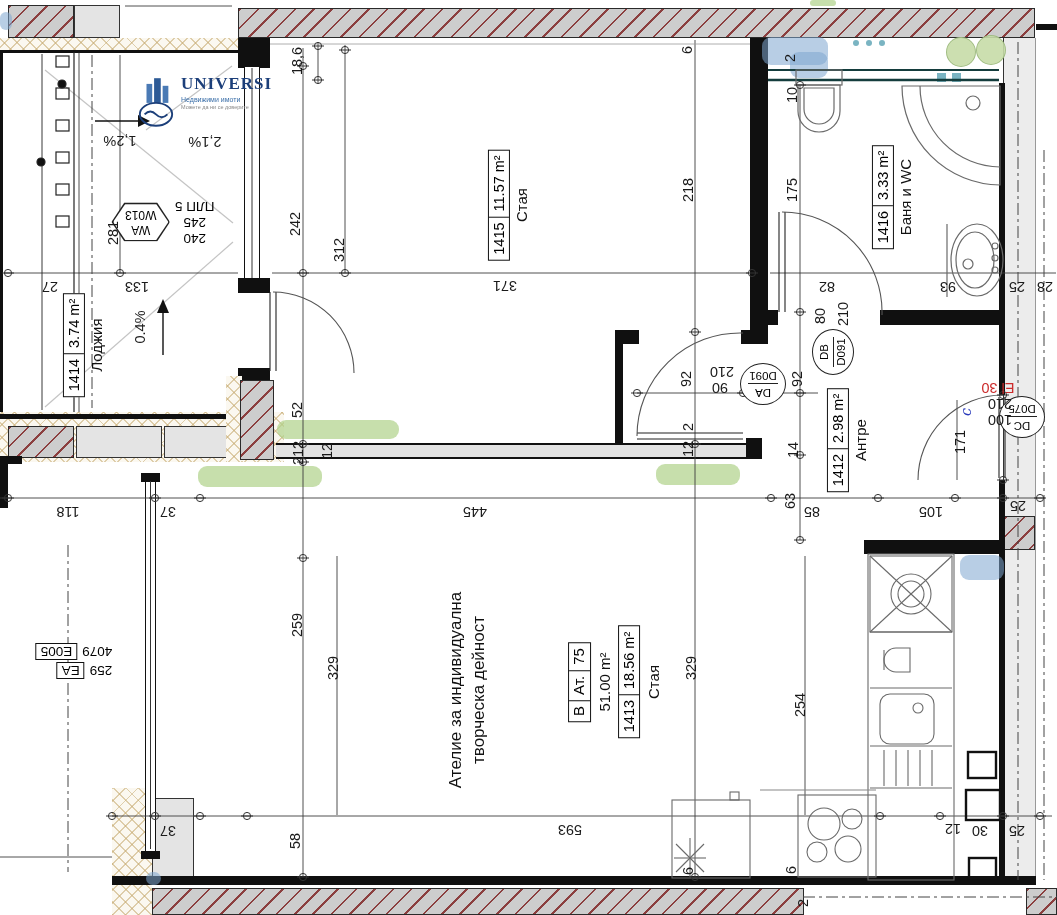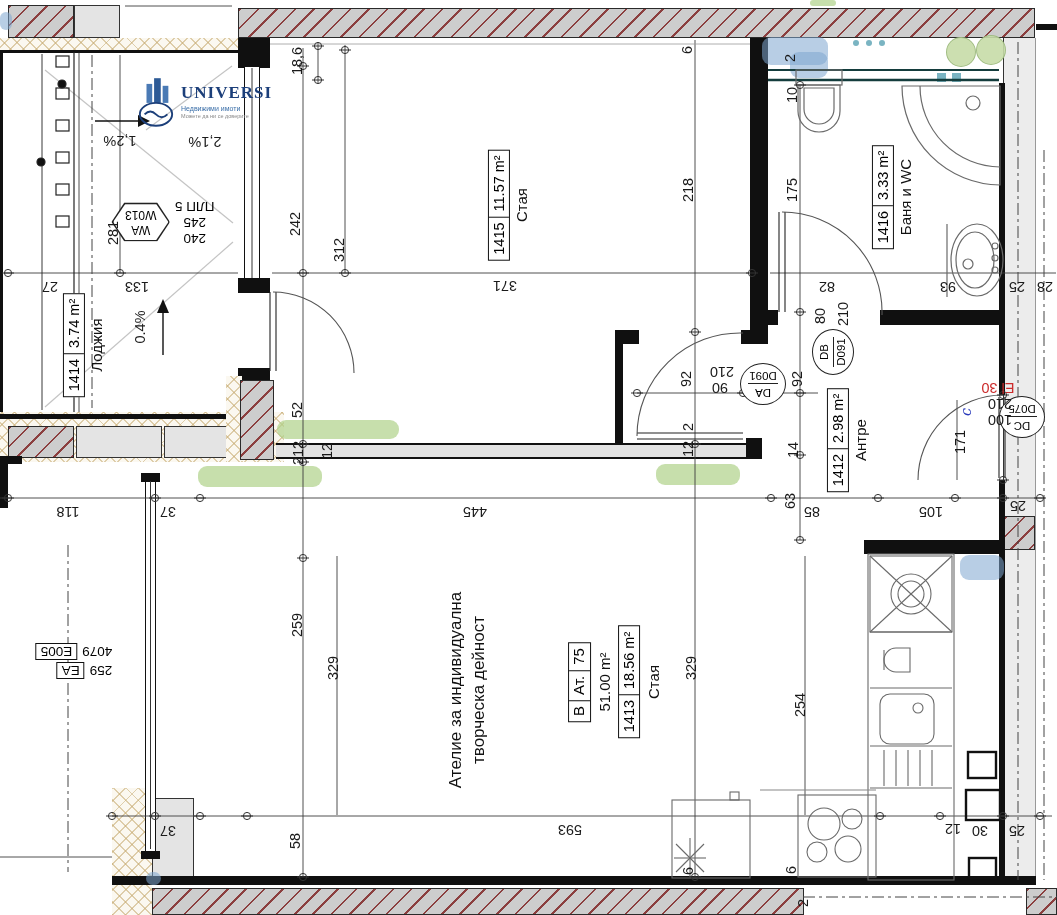--- a/index.html
+++ b/index.html
@@ -33,21 +33,21 @@
         display:flex;flex-direction:column;align-items:center;justify-content:center;font-size:11.5px;line-height:1;}
   .dtag .sep{width:70%;border-top:1.1px solid #222;margin:2px 0;}
   .wa{position:absolute;display:flex;align-items:center;gap:5px;font-size:13.5px;background:rgba(255,255,255,.0);}
   .wa .nums{display:flex;flex-direction:column;align-items:center;line-height:1.2;}
   .hexwrap{clip-path:polygon(22% 0,78% 0,100% 50%,78% 100%,22% 100%,0 50%);background:#222;padding:1.6px;}
   .hex{clip-path:polygon(22% 0,78% 0,100% 50%,78% 100%,22% 100%,0 50%);background:#fff;
        display:flex;flex-direction:column;align-items:center;justify-content:center;padding:3px 12px;font-size:12px;line-height:1.25;}
   .ea{position:absolute;display:flex;flex-direction:column;gap:2px;font-size:13.5px;}
   .ea .row{display:flex;align-items:center;gap:5px;}
   .ea .cell{border:1.4px solid #111;padding:0 4px;background:#fff;}
-  #brand{position:absolute;left:137px;top:74px;display:flex;gap:6px;align-items:center;}
+  #brand{position:absolute;left:137px;top:74px;display:flex;gap:6px;align-items:flex-start;}
   #brand .btxt{display:flex;flex-direction:column;}
   #brand .bname{font-family:"Liberation Serif",serif;font-weight:bold;font-size:17px;color:#1c3f7a;letter-spacing:1px;}
   #brand .bsub{font-size:7px;color:#3a6ea8;margin-top:2px;}
   #brand .btag{font-size:5.5px;color:#888;margin-top:1px;}
   #wm-red{position:absolute;left:126px;top:797px;font-size:30px;font-weight:bold;letter-spacing:3px;
           color:rgba(198,72,72,.62);}
 </style>
 </head>
 <body>
 

